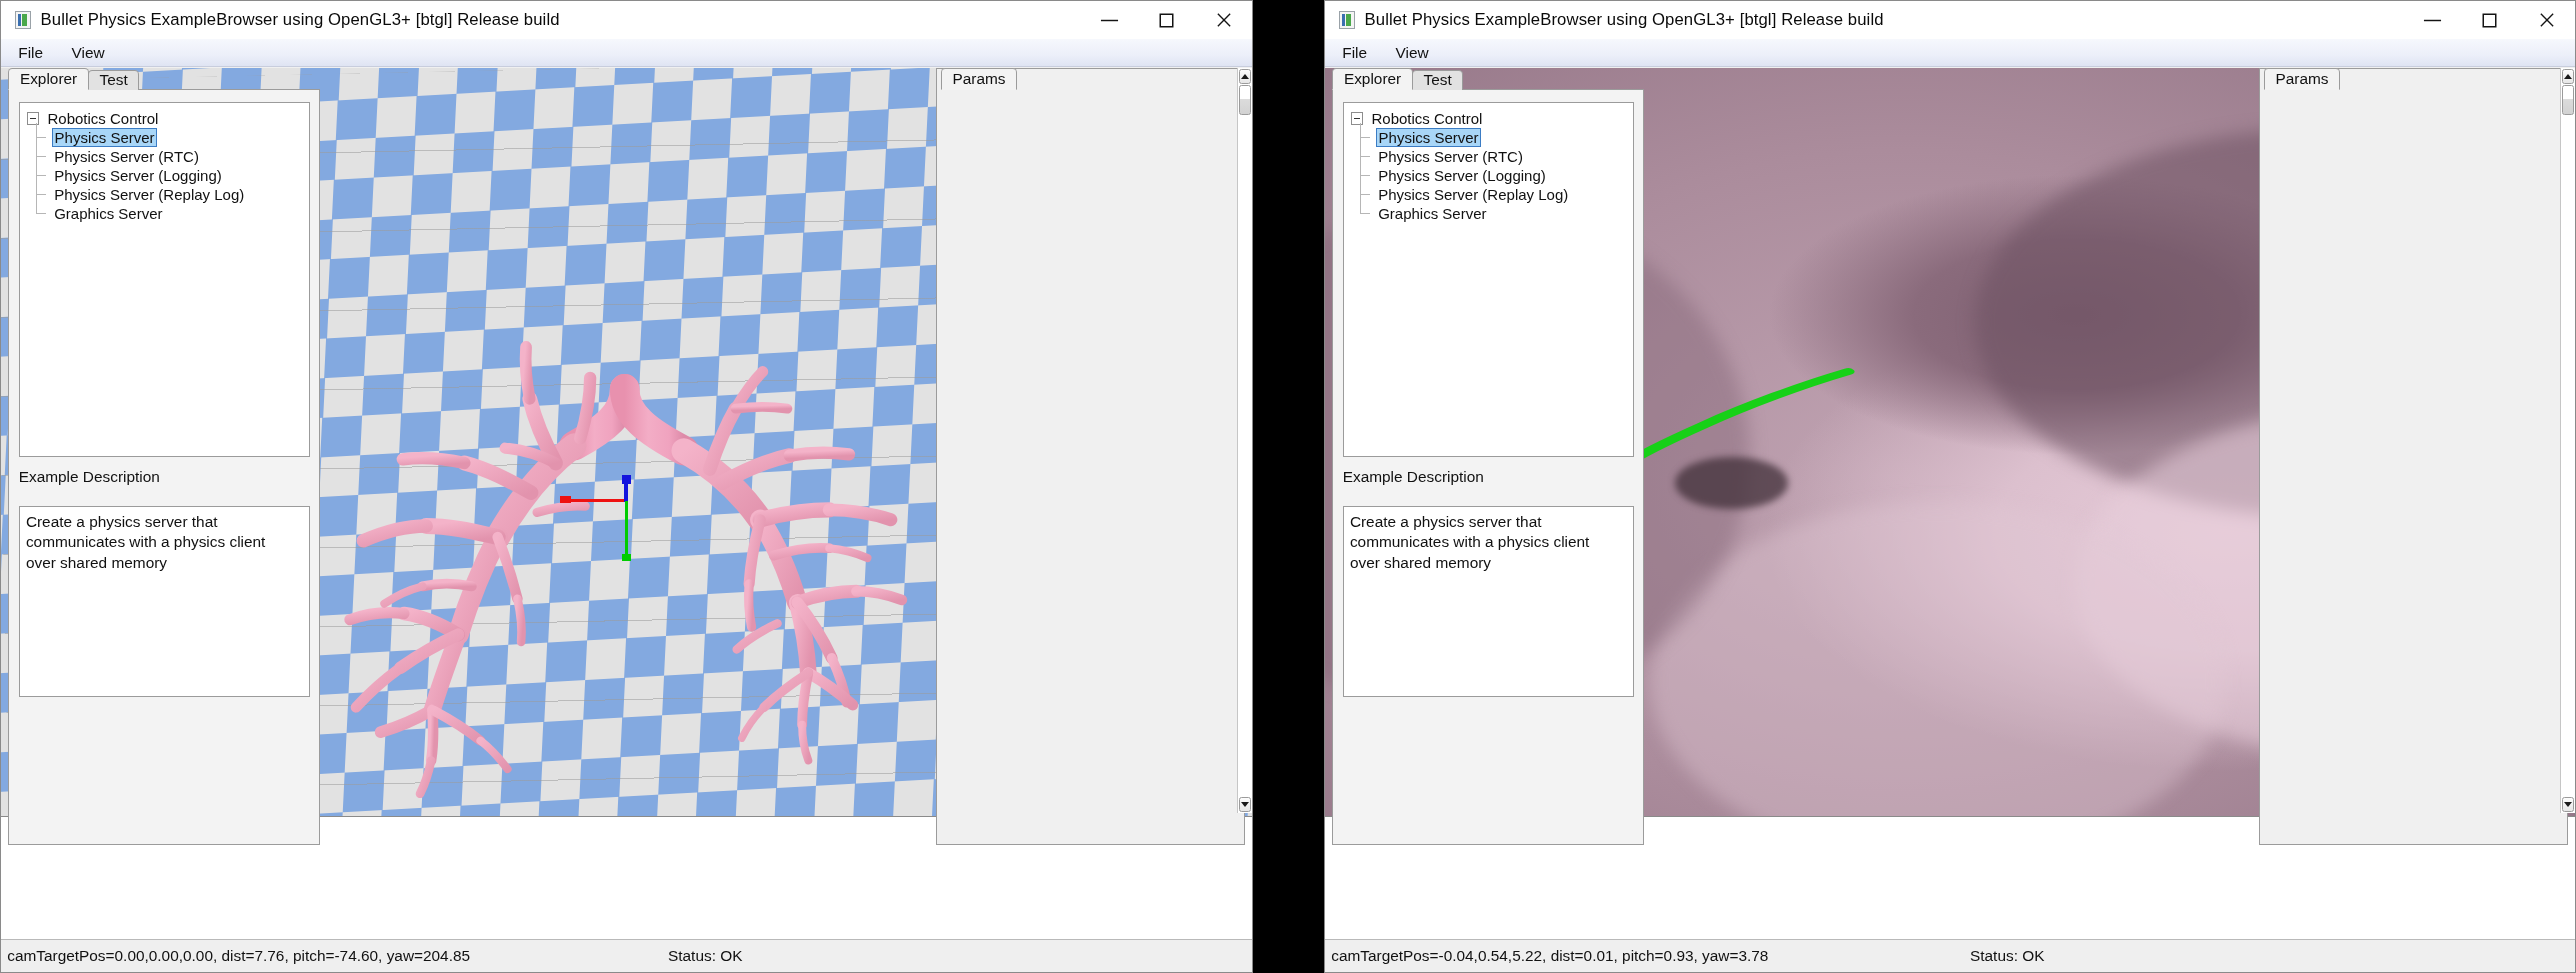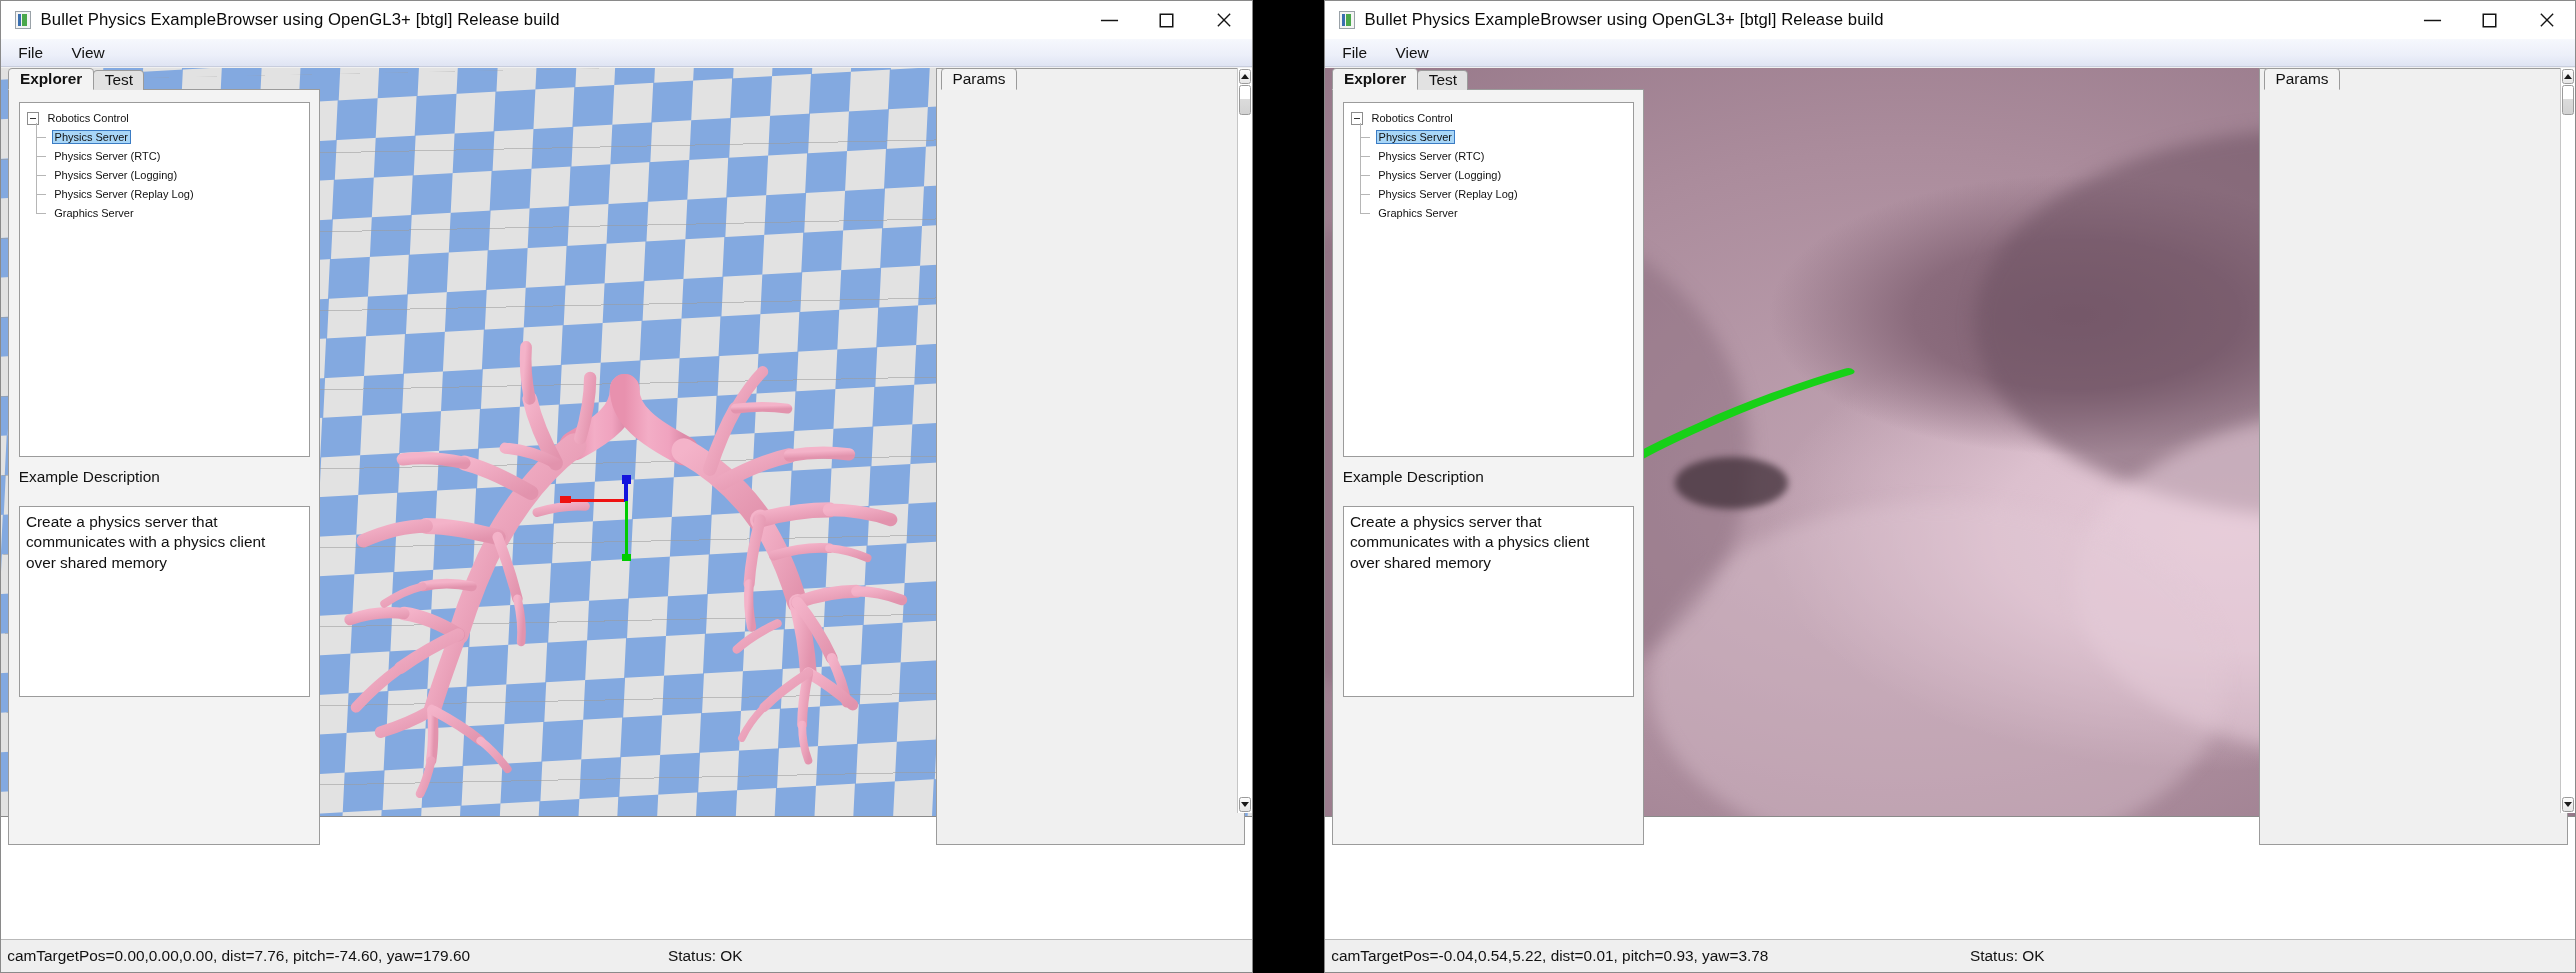--- a/index.html
+++ b/index.html
@@ -26,30 +26,30 @@
   
   .menubar{position:absolute;top:38px;left:0;right:0;height:28px;
            background:linear-gradient(to bottom,#f6f8fd 0%,#eceff9 60%,#dfe4f3 100%);
            border-bottom:0.6px solid #c8cddd;display:flex;align-items:center;padding-left:13.6px;box-sizing:border-box;}
   .menuitem{font-size:15.4px;color:#111;margin-right:21px;padding:1.2px 3.7px;white-space:nowrap;}
 
   
   .tabstrip{position:absolute;top:67px;left:7.4px;width:312px;height:22px;z-index:7;display:flex;align-items:flex-end;}
   .tab{height:21px;padding:0 10.5px;display:flex;align-items:center;font-size:15.4px;color:#111;
        border:0.6px solid #9b9b9b;border-bottom:none;border-radius:4.3px 4.3px 0 0;box-sizing:border-box;white-space:nowrap;}
-  .tab.active{background:#f3f3f3;border-color:#9b9b9b;height:22px;position:relative;z-index:3;border-bottom:0.6px solid #f3f3f3;font-weight:bold;}
+  .tab.active{background:#f3f3f3;border-color:#9b9b9b;height:22px;position:relative;z-index:3;border-bottom:0.6px solid #f3f3f3;}
   .tab.inactive{background:#e2e2e2;margin-left:-0.6px;margin-bottom:0px;height:20.4px;}
 
   
   .dock{position:absolute;top:88px;left:7.4px;width:312px;bottom:127px;background:#f3f3f3;
         border:0.6px solid #9b9b9b;box-sizing:border-box;z-index:6;}
   .treebox{position:absolute;left:9.3px;top:12.3px;right:9.3px;height:355px;background:#fff;
            border:0.6px solid #9b9b9b;box-sizing:border-box;overflow:hidden;}
   .tree{padding:5.6px 0 0 7.4px;}
-  .tnode{display:flex;align-items:center;height:19px;font-size:11px;color:#111;white-space:nowrap;}
+  .tnode{display:flex;align-items:center;height:19px;font-size:15px;color:#111;white-space:nowrap;}
   .toggle{width:12.3px;height:12.3px;border:0.6px solid #8d8d8d;background:#fff;margin-right:5.6px;
           position:relative;flex:none;box-sizing:border-box;}
   .toggle:before{content:"";position:absolute;left:1.9px;right:1.9px;top:5px;height:1.2px;background:#333;}
   .child{padding-left:8.6px;position:relative;align-items:center;}
   .child .stub{width:16px;flex:none;position:relative;height:19px;}
   .child .stub:before{content:"";position:absolute;left:0;top:9.3px;width:10.5px;height:0.6px;background:#b6b6b6;}
   .child .stub:after{content:"";position:absolute;left:0;top:-19px;bottom:9.3px;width:0.6px;background:#b6b6b6;}
   .child.first .stub:after{top:-5px;}
   .tlabel{padding:0.6px 2.5px;}
   .tlabel.sel{background:#a8d6f7;border:0.6px solid #3b7cc4;padding:0px 1.9px;}
@@ -303,21 +303,21 @@
         </div>
       <div class="sthumb"></div>
       <div class="sbtn down">
           <span class="tri d"></span>
         </div>
     </div>
 
     <div class="console"></div>
 
     <div class="statusbar">
-      <div class="st-cam">camTargetPos=0.00,0.00,0.00, dist=7.76, pitch=-74.60, yaw=179.60</div>
+      <div class="st-cam">camTargetPos=0.00,0.00,0.00, dist=7.76, pitch=-74.60, yaw=204.85</div>
       <div class="st-status">Status: OK</div>
     </div>
   </div>
 
   <div class="gap"></div>
 
   <div class="window win-right">
 
     <div class="titlebar">
       <div class="app-icon"></div>

